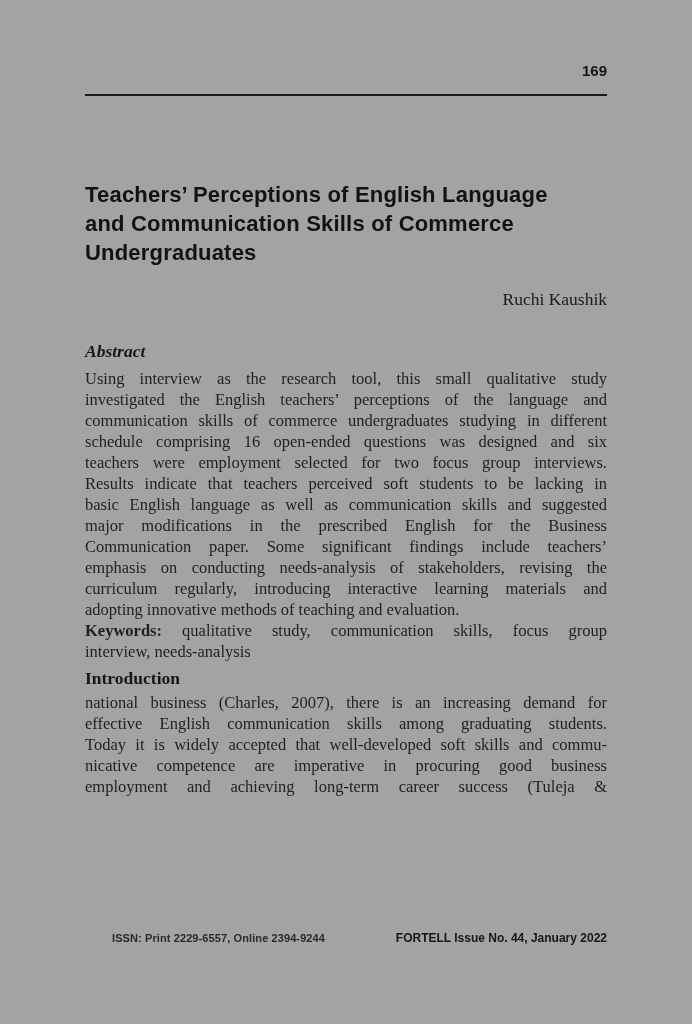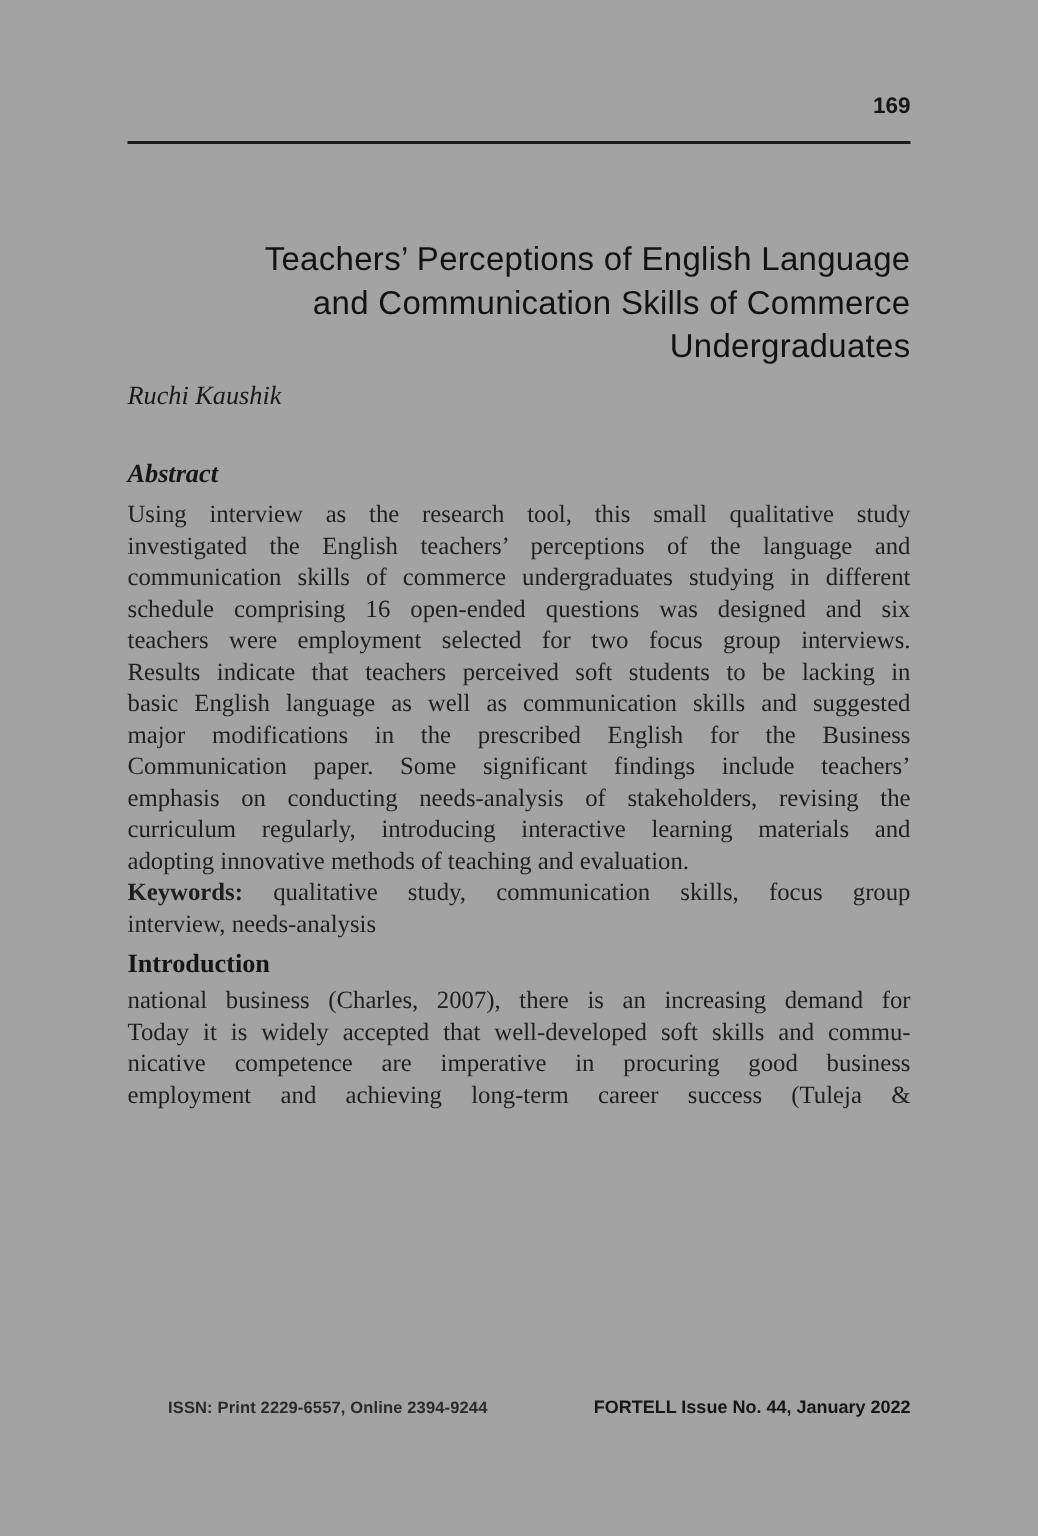--- a/index.html
+++ b/index.html
@@ -29,33 +29,33 @@
     color: #161616;
   }
   .header-rule {
     margin-top: 14px;
     height: 2px;
     background: #1c1c1c;
     border: none;
   }
   
   .article-title {
-    margin-top: 62px;
-    text-align: right;
+    margin-top: 84px;
+    text-align: left;
     font-family: "Liberation Sans", sans-serif;
-    font-weight: 400;
+    font-weight: 700;
     font-size: 22px;
     line-height: 29px;
     color: #121212;
     letter-spacing: 0.2px;
   }
   
   .author-line {
-    margin-top: 7px;
-    font-style: italic;
+    margin-top: 21px;
+    text-align: right;
     font-size: 17.5px;
     line-height: 22px;
     color: #1a1a1a;
   }
   
   .section-heading {
     font-weight: 700;
     font-size: 17.5px;
     line-height: 22px;
     color: #161616;
@@ -142,20 +142,21 @@
       <div class="jline">
         <span class="keywords-label">Keywords:</span><span> qualitative study, communication skills, focus group</span>
       </div>
       <div class="jline last">interview, needs-analysis</div>
     </div>
 
     <h2 class="section-heading intro-heading">Introduction</h2>
 
     <div class="para intro-para">
         <div class="jline">national business (Charles, 2007), there is an increasing demand for</div>
+        <div class="jline">effective English communication skills among graduating students.</div>
         <div class="jline">Today it is widely accepted that well-developed soft skills and commu-</div>
         <div class="jline">nicative competence are imperative in procuring good business</div>
         <div class="jline">employment and achieving long-term career success (Tuleja &amp;</div>
       </div>
 
   </div>
 
   <div class="footer">
     <span class="footer-issn">ISSN: Print 2229-6557, Online 2394-9244</span>
     <span class="footer-issue">FORTELL Issue No. 44, January 2022</span>

